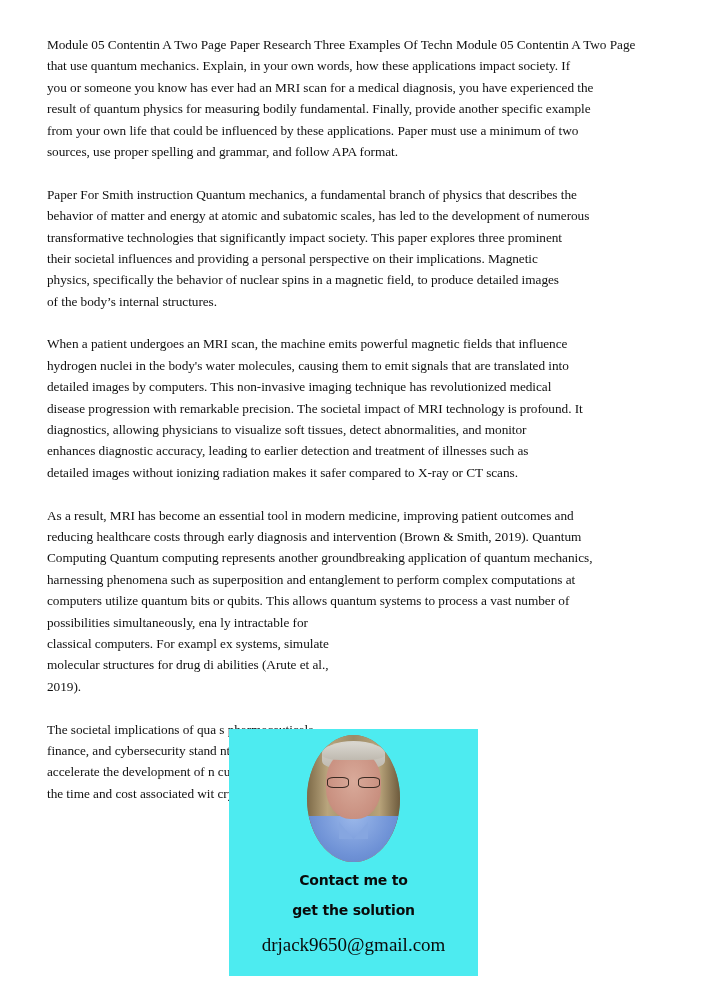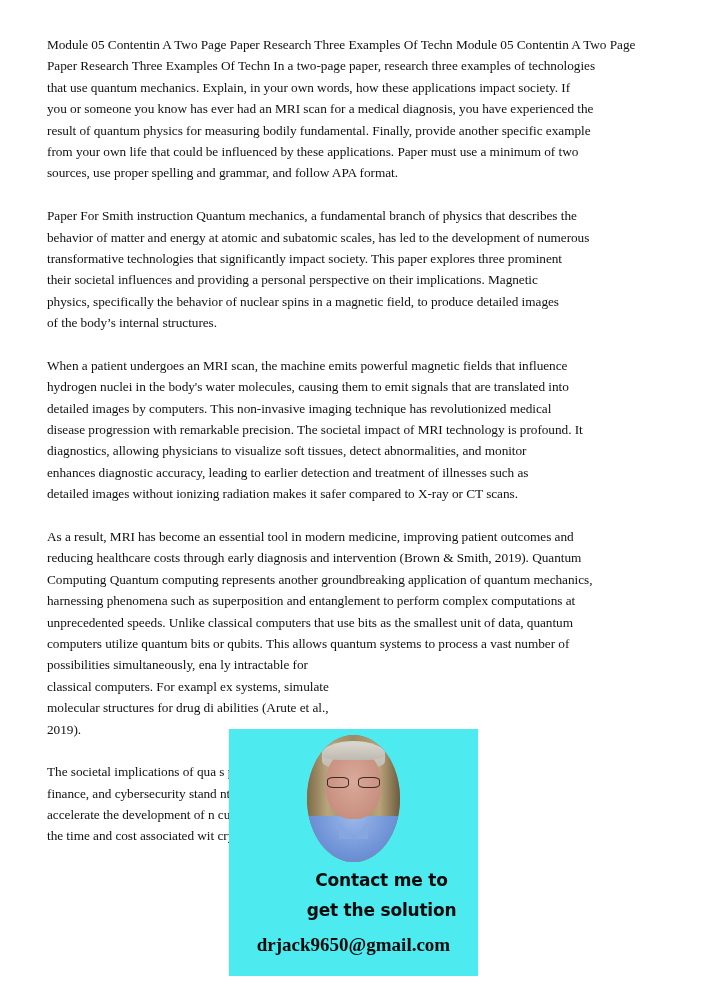--- a/index.html
+++ b/index.html
@@ -96,49 +96,47 @@
       box-sizing: border-box;
     }
     .promo .headline {
       position: absolute;
       left: 0;
       top: 136px;
       width: 100%;
       text-align: center;
       font-family: "DejaVu Sans", "Liberation Sans", sans-serif;
       font-weight: bold;
-      font-size: 17px;
+      font-size: 14px;
       line-height: 30px;
       color: #0a0a0a;
       letter-spacing: -0.2px;
-      margin-left: 28px;
     }
     .promo .headline span { display: block; }
     .promo .email {
       position: absolute;
       left: 0;
       top: 203px;
       width: 100%;
       text-align: center;
       font-family: "Liberation Serif", "DejaVu Serif", serif;
-      font-weight: bold;
+      font-weight: normal;
       font-size: 19px;
       line-height: 26px;
       color: #0a0a0a;
     }
   </style>
 </head>
 <body>
 
 <div class="page">
   <div class="doc">
 
     <p class="para">
       <span class="line">Module 05 Contentin A Two Page Paper Research Three Examples Of Techn Module 05 Contentin A Two Page</span>
-      <span class="line">Paper Research Three Examples Of Techn In a two-page paper, research three examples of technologies</span>
       <span class="line">that use quantum mechanics. Explain, in your own words, how these applications impact society. If</span>
       <span class="line">you or someone you know has ever had an MRI scan for a medical diagnosis, you have experienced the</span>
       <span class="line">result of quantum physics for measuring bodily fundamental. Finally, provide another specific example</span>
       <span class="line">from your own life that could be influenced by these applications. Paper must use a minimum of two</span>
       <span class="line">sources, use proper spelling and grammar, and follow APA format.</span>
     </p>
 
     <p class="para">
       <span class="line">Paper For Smith instruction Quantum mechanics, a fundamental branch of physics that describes the</span>
       <span class="line">behavior of matter and energy at atomic and subatomic scales, has led to the development of numerous</span>
@@ -156,21 +154,20 @@
       <span class="line">diagnostics, allowing physicians to visualize soft tissues, detect abnormalities, and monitor</span>
       <span class="line">enhances diagnostic accuracy, leading to earlier detection and treatment of illnesses such as</span>
       <span class="line">detailed images without ionizing radiation makes it safer compared to X-ray or CT scans.</span>
     </p>
 
     <p class="para">
       <span class="line">As a result, MRI has become an essential tool in modern medicine, improving patient outcomes and</span>
       <span class="line">reducing healthcare costs through early diagnosis and intervention (Brown &amp; Smith, 2019). Quantum</span>
       <span class="line">Computing Quantum computing represents another groundbreaking application of quantum mechanics,</span>
       <span class="line">harnessing phenomena such as superposition and entanglement to perform complex computations at</span>
-      <span class="line">unprecedented speeds. Unlike classical computers that use bits as the smallest unit of data, quantum</span>
       <span class="line">computers utilize quantum bits or qubits. This allows quantum systems to process a vast number of</span>
       <span class="line">possibilities simultaneously, ena                                                              ly intractable for</span>
       <span class="line">classical computers. For exampl                                                              ex systems, simulate</span>
       <span class="line">molecular structures for drug di                                                              abilities (Arute et al.,</span>
       <span class="line">2019).</span>
     </p>
 
     <p class="para">
       <span class="line">The societal implications of qua                                                              s pharmaceuticals,</span>
       <span class="line">finance, and cybersecurity stand                                                              ntum simulations can</span>

